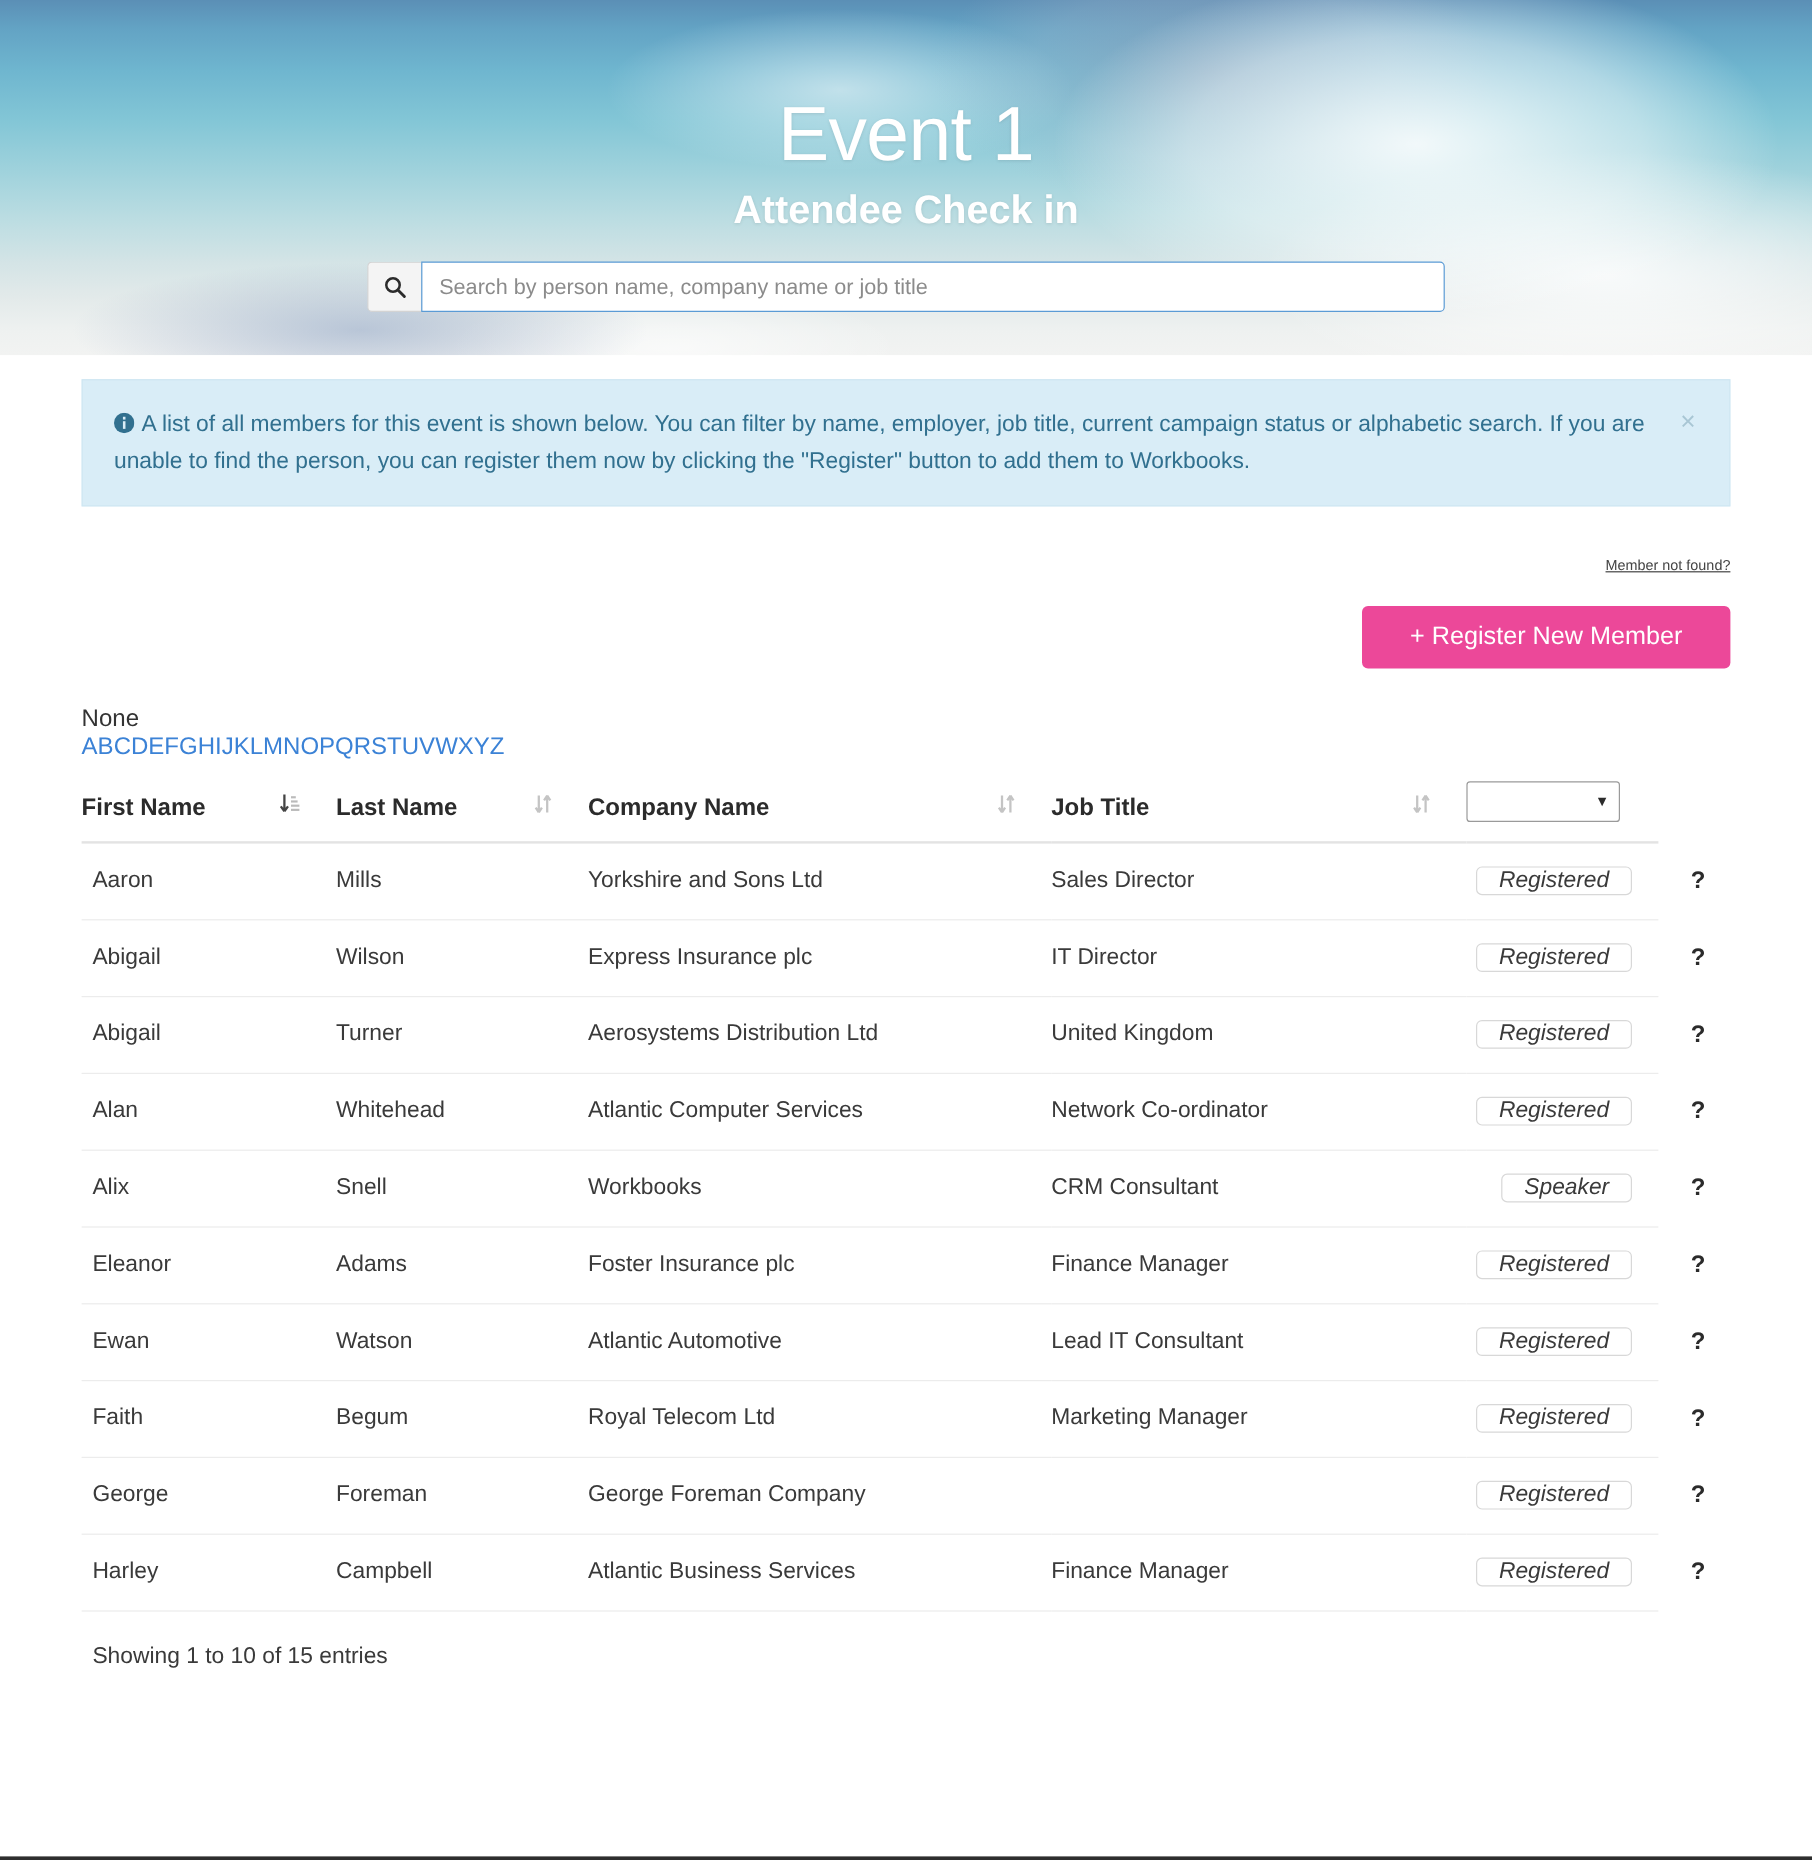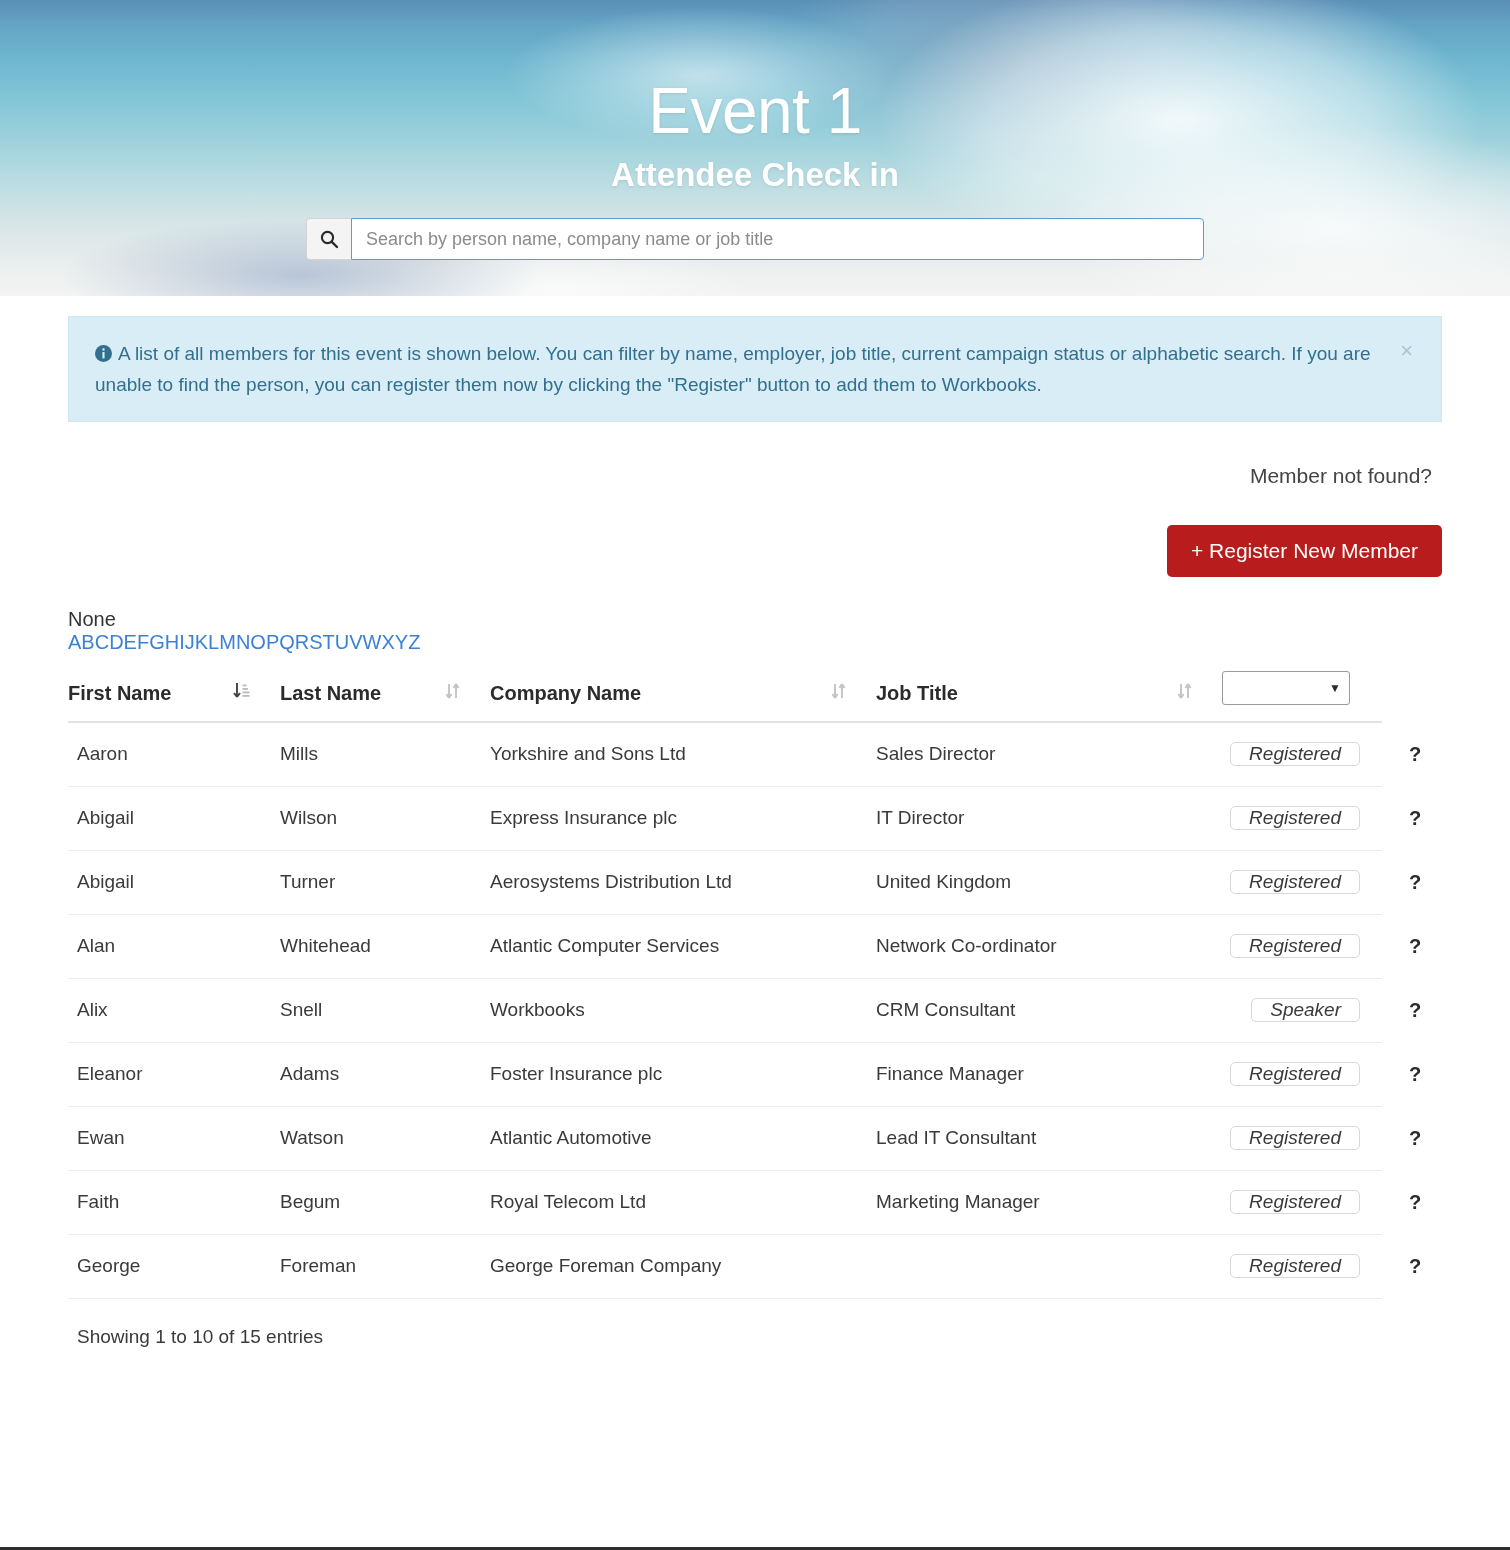--- a/index.html
+++ b/index.html
@@ -132,34 +132,35 @@
     border: none;
     font-family: "Liberation Sans", sans-serif;
   }
 
   
   .notfound-block {
     margin-top: 42px;
     text-align: right;
   }
   .notfound-text {
-    font-size: 21px;
+    font-size: 12px;
     color: #444444;
-    margin: 10px;
+    margin: 0;
+    text-decoration: underline;
   }
   .register-btn {
     display: inline-block;
     margin-top: 27px;
-    background: #b91c1c;
+    background: #ec4899;
     color: #ffffff;
     border: none;
     border-radius: 5px;
     font-size: 21px;
     font-family: "Liberation Sans", sans-serif;
-    padding: 14px 24px;
+    padding: 14px 40px;
     cursor: pointer;
   }
 
   
   .alpha-row {
     margin-top: 31px;
     display: flex;
     align-items: baseline;
     font-size: 20px;
     flex-direction: column;
@@ -480,20 +481,28 @@
             <td class="c-help"><span class="help-q">?</span></td>
           </tr>
           <tr>
             <td class="c-first">George</td>
             <td class="c-last">Foreman</td>
             <td class="c-comp">George Foreman Company</td>
             <td class="c-job"></td>
             <td class="c-status status-cell"><button class="status-btn">Registered</button></td>
             <td class="c-help"><span class="help-q">?</span></td>
           </tr>
+          <tr>
+            <td class="c-first">Harley</td>
+            <td class="c-last">Campbell</td>
+            <td class="c-comp">Atlantic Business Services</td>
+            <td class="c-job">Finance Manager</td>
+            <td class="c-status status-cell"><button class="status-btn">Registered</button></td>
+            <td class="c-help"><span class="help-q">?</span></td>
+          </tr>
         </tbody>
     </table>
 
     <div class="table-footer">
       <div class="showing-text">Showing 1 to 10 of 15 entries</div>
 
     </div>
 
   </div>
 

